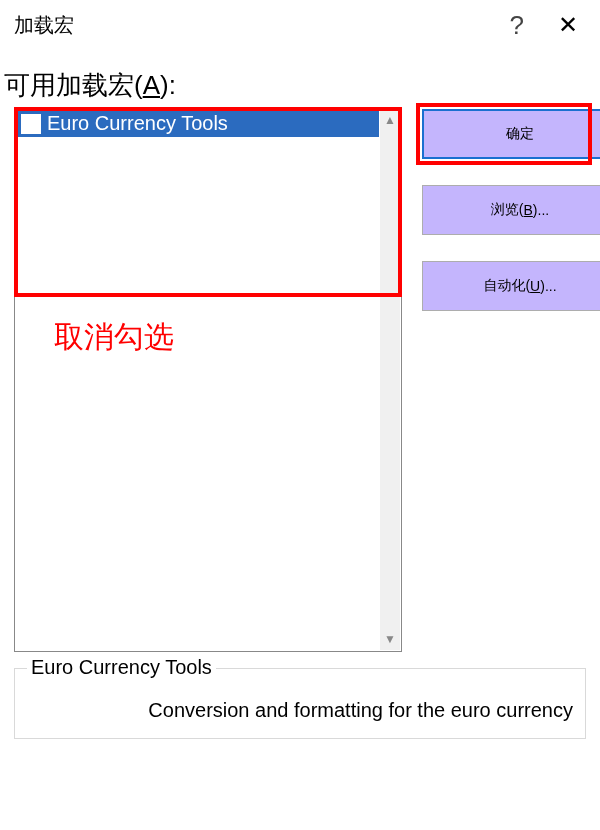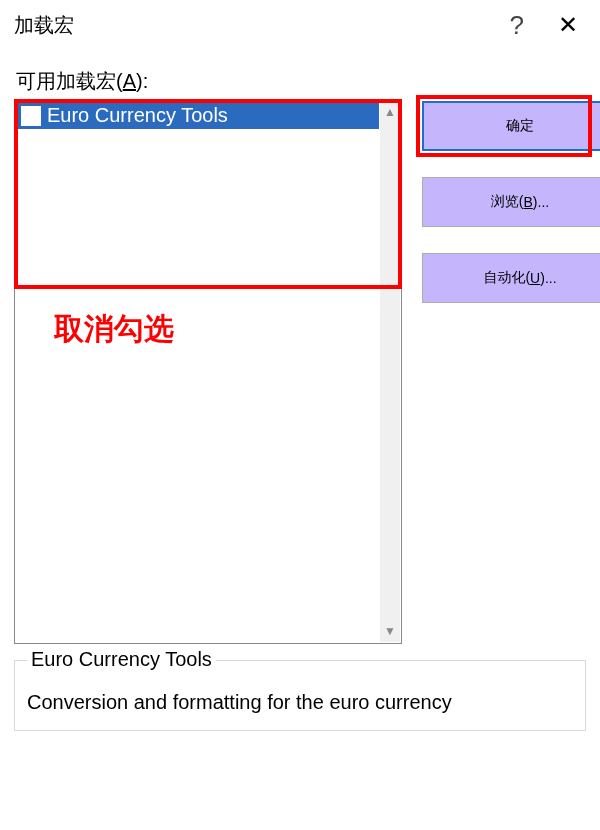--- a/index.html
+++ b/index.html
@@ -36,22 +36,22 @@
       font-size: 26px;
       color: #444;
       cursor: pointer;
     }
     .close-btn {
       font-size: 24px;
       font-weight: 300;
       cursor: pointer;
     }
     .label-row {
-      padding: 18px 16px 4px 16px;
-      font-size: 20px;
+      padding: 18px 16px 4px 4px;
+      font-size: 26px;
     }
     .underline {
       text-decoration: underline;
     }
     .main-row {
       display: flex;
       padding: 0 14px;
       gap: 20px;
     }
     .list-wrap {
@@ -118,21 +118,21 @@
       font-size: 12px;
       color: #888;
       cursor: pointer;
     }
     .annotation {
       position: absolute;
       top: 210px;
       left: 40px;
       color: #ff0000;
       font-size: 30px;
-      font-weight: 700;
+      font-weight: 400;
       pointer-events: none;
       z-index: 6;
     }
     .button-col {
       width: 164px;
       display: flex;
       flex-direction: column;
       gap: 26px;
       padding-top: 2px;
     }
@@ -173,20 +173,21 @@
       top: -13px;
       background: #fff;
       display: inline-block;
       padding: 0 4px;
       font-size: 20px;
     }
     .desc-text {
       font-size: 20px;
       line-height: 1.4;
       padding-top: 4px;
+      text-align: right;
     }
   </style>
 </head>
 <body>
 
 <div class="title-bar">
   <span class="title-text">加载宏</span>
   <div class="title-controls">
     <span class="help-btn">?</span>
     <span class="close-btn">✕</span>

